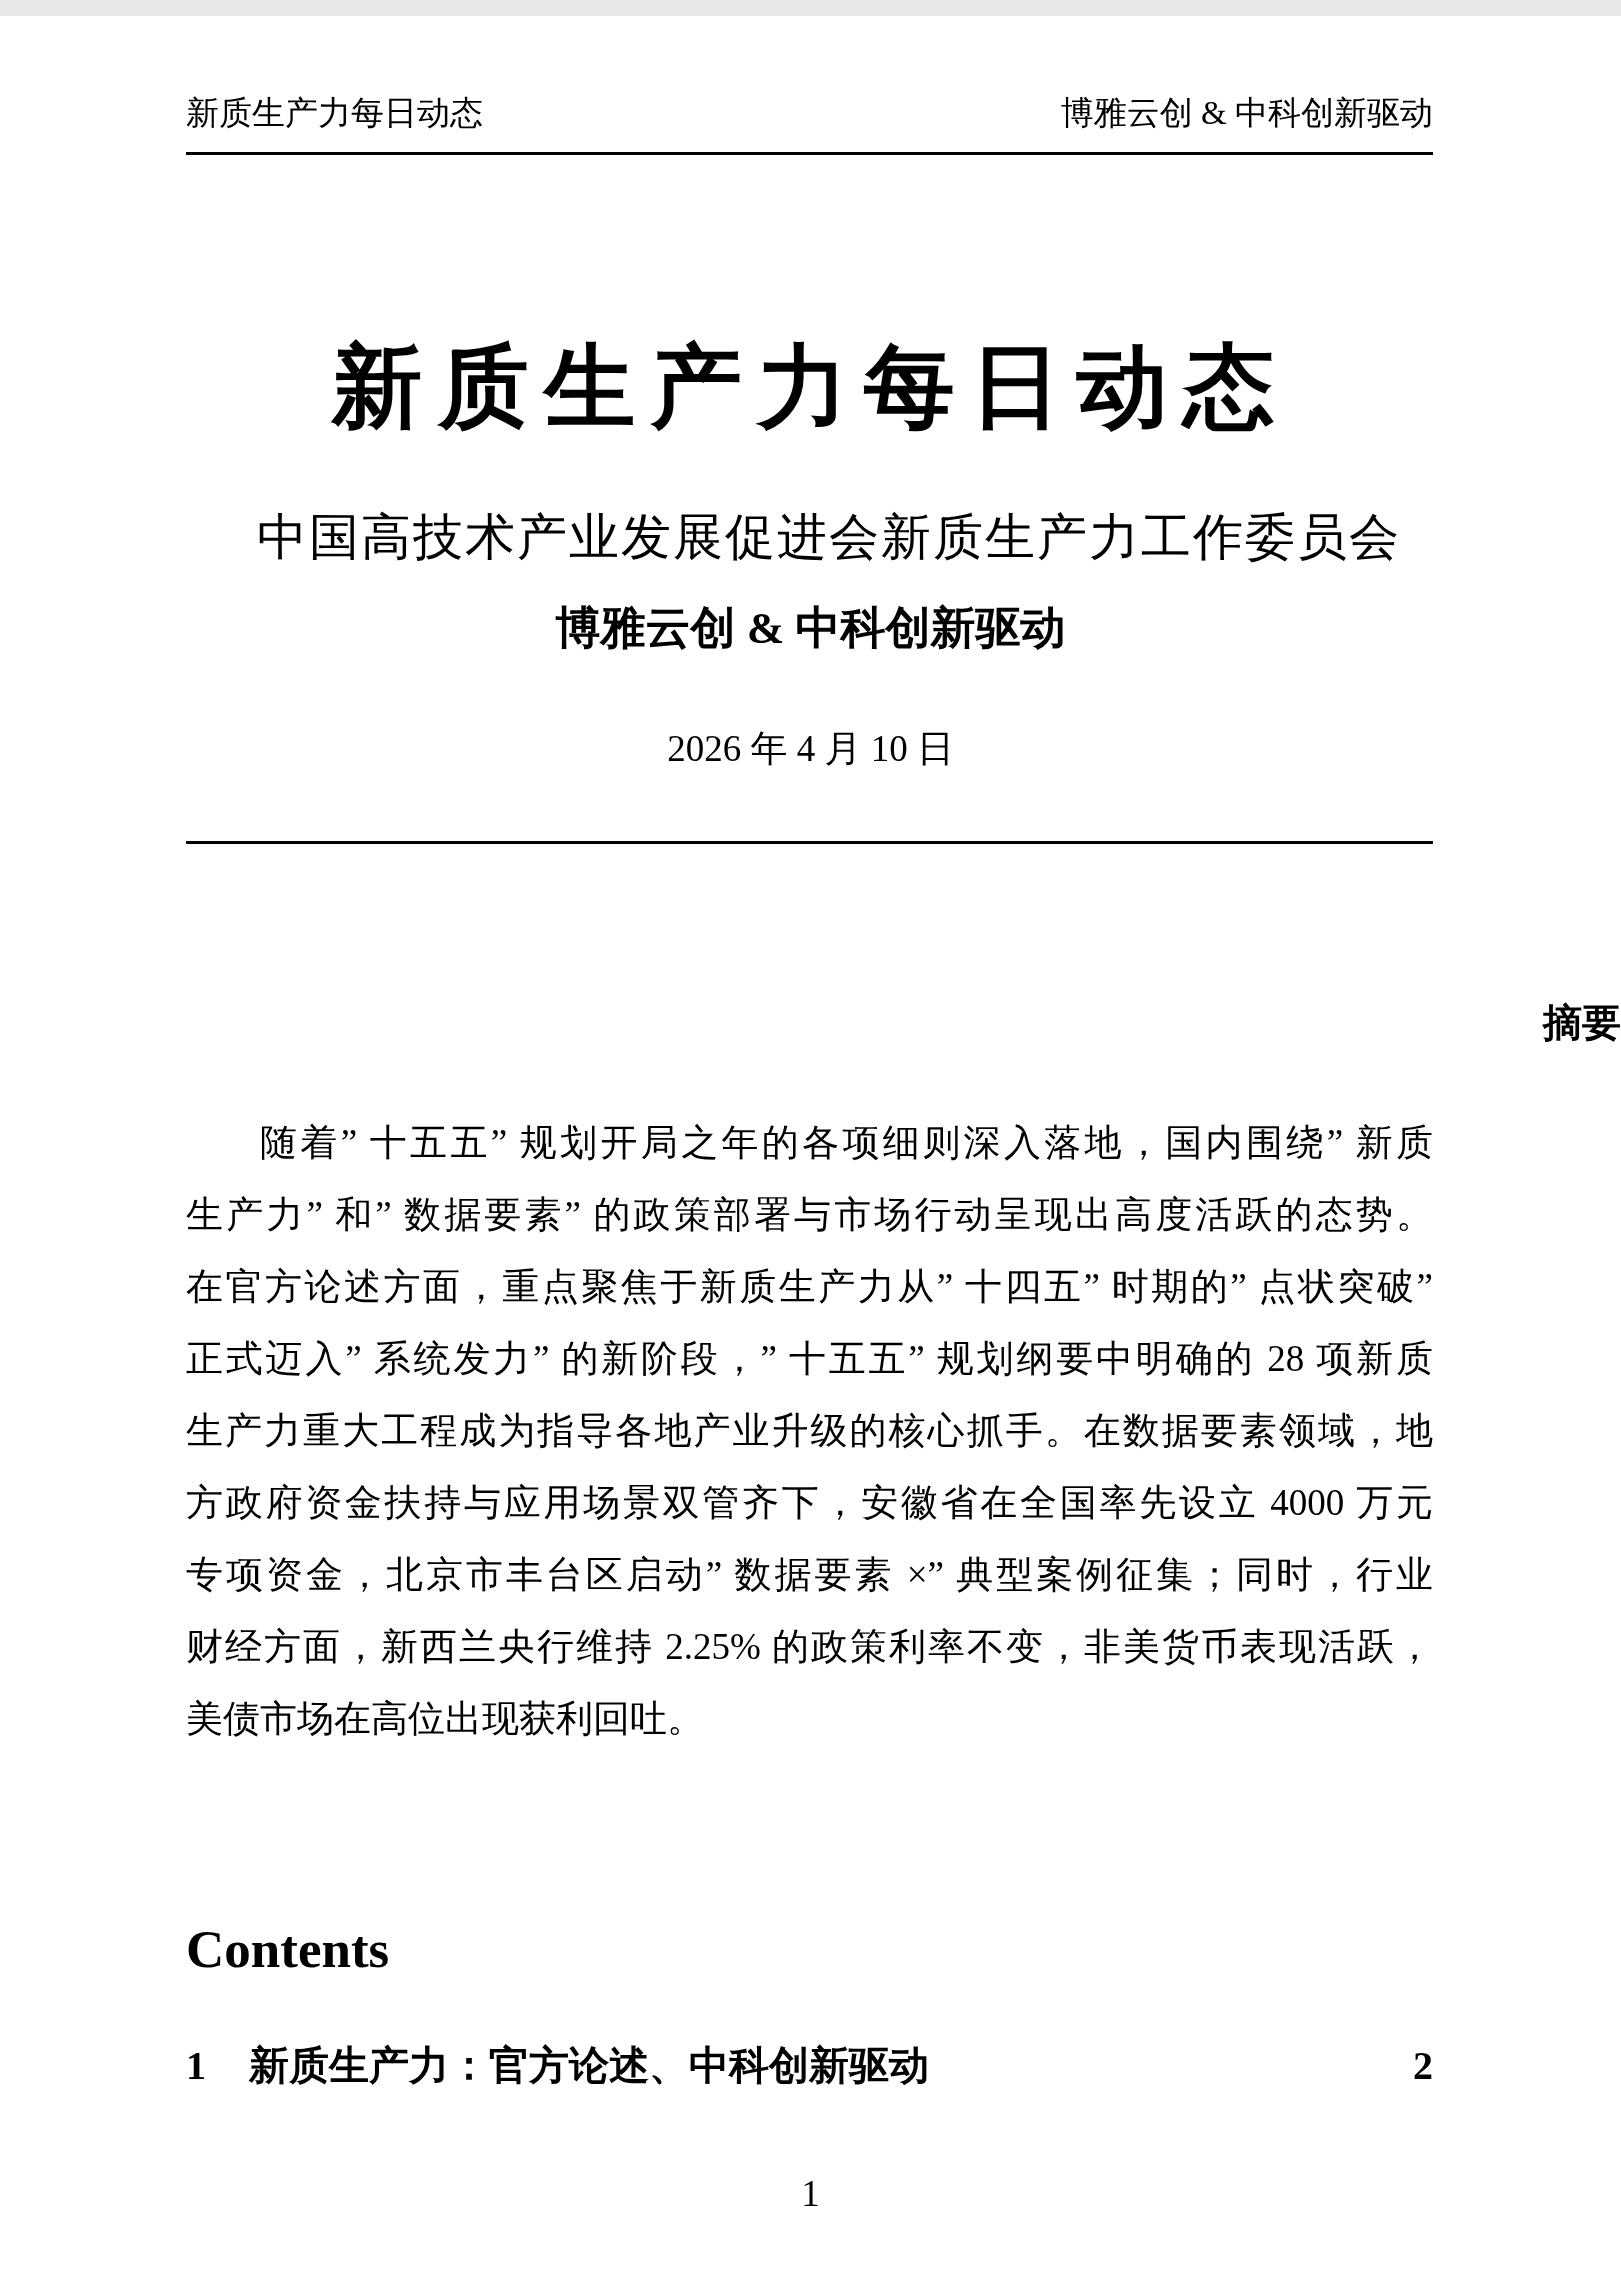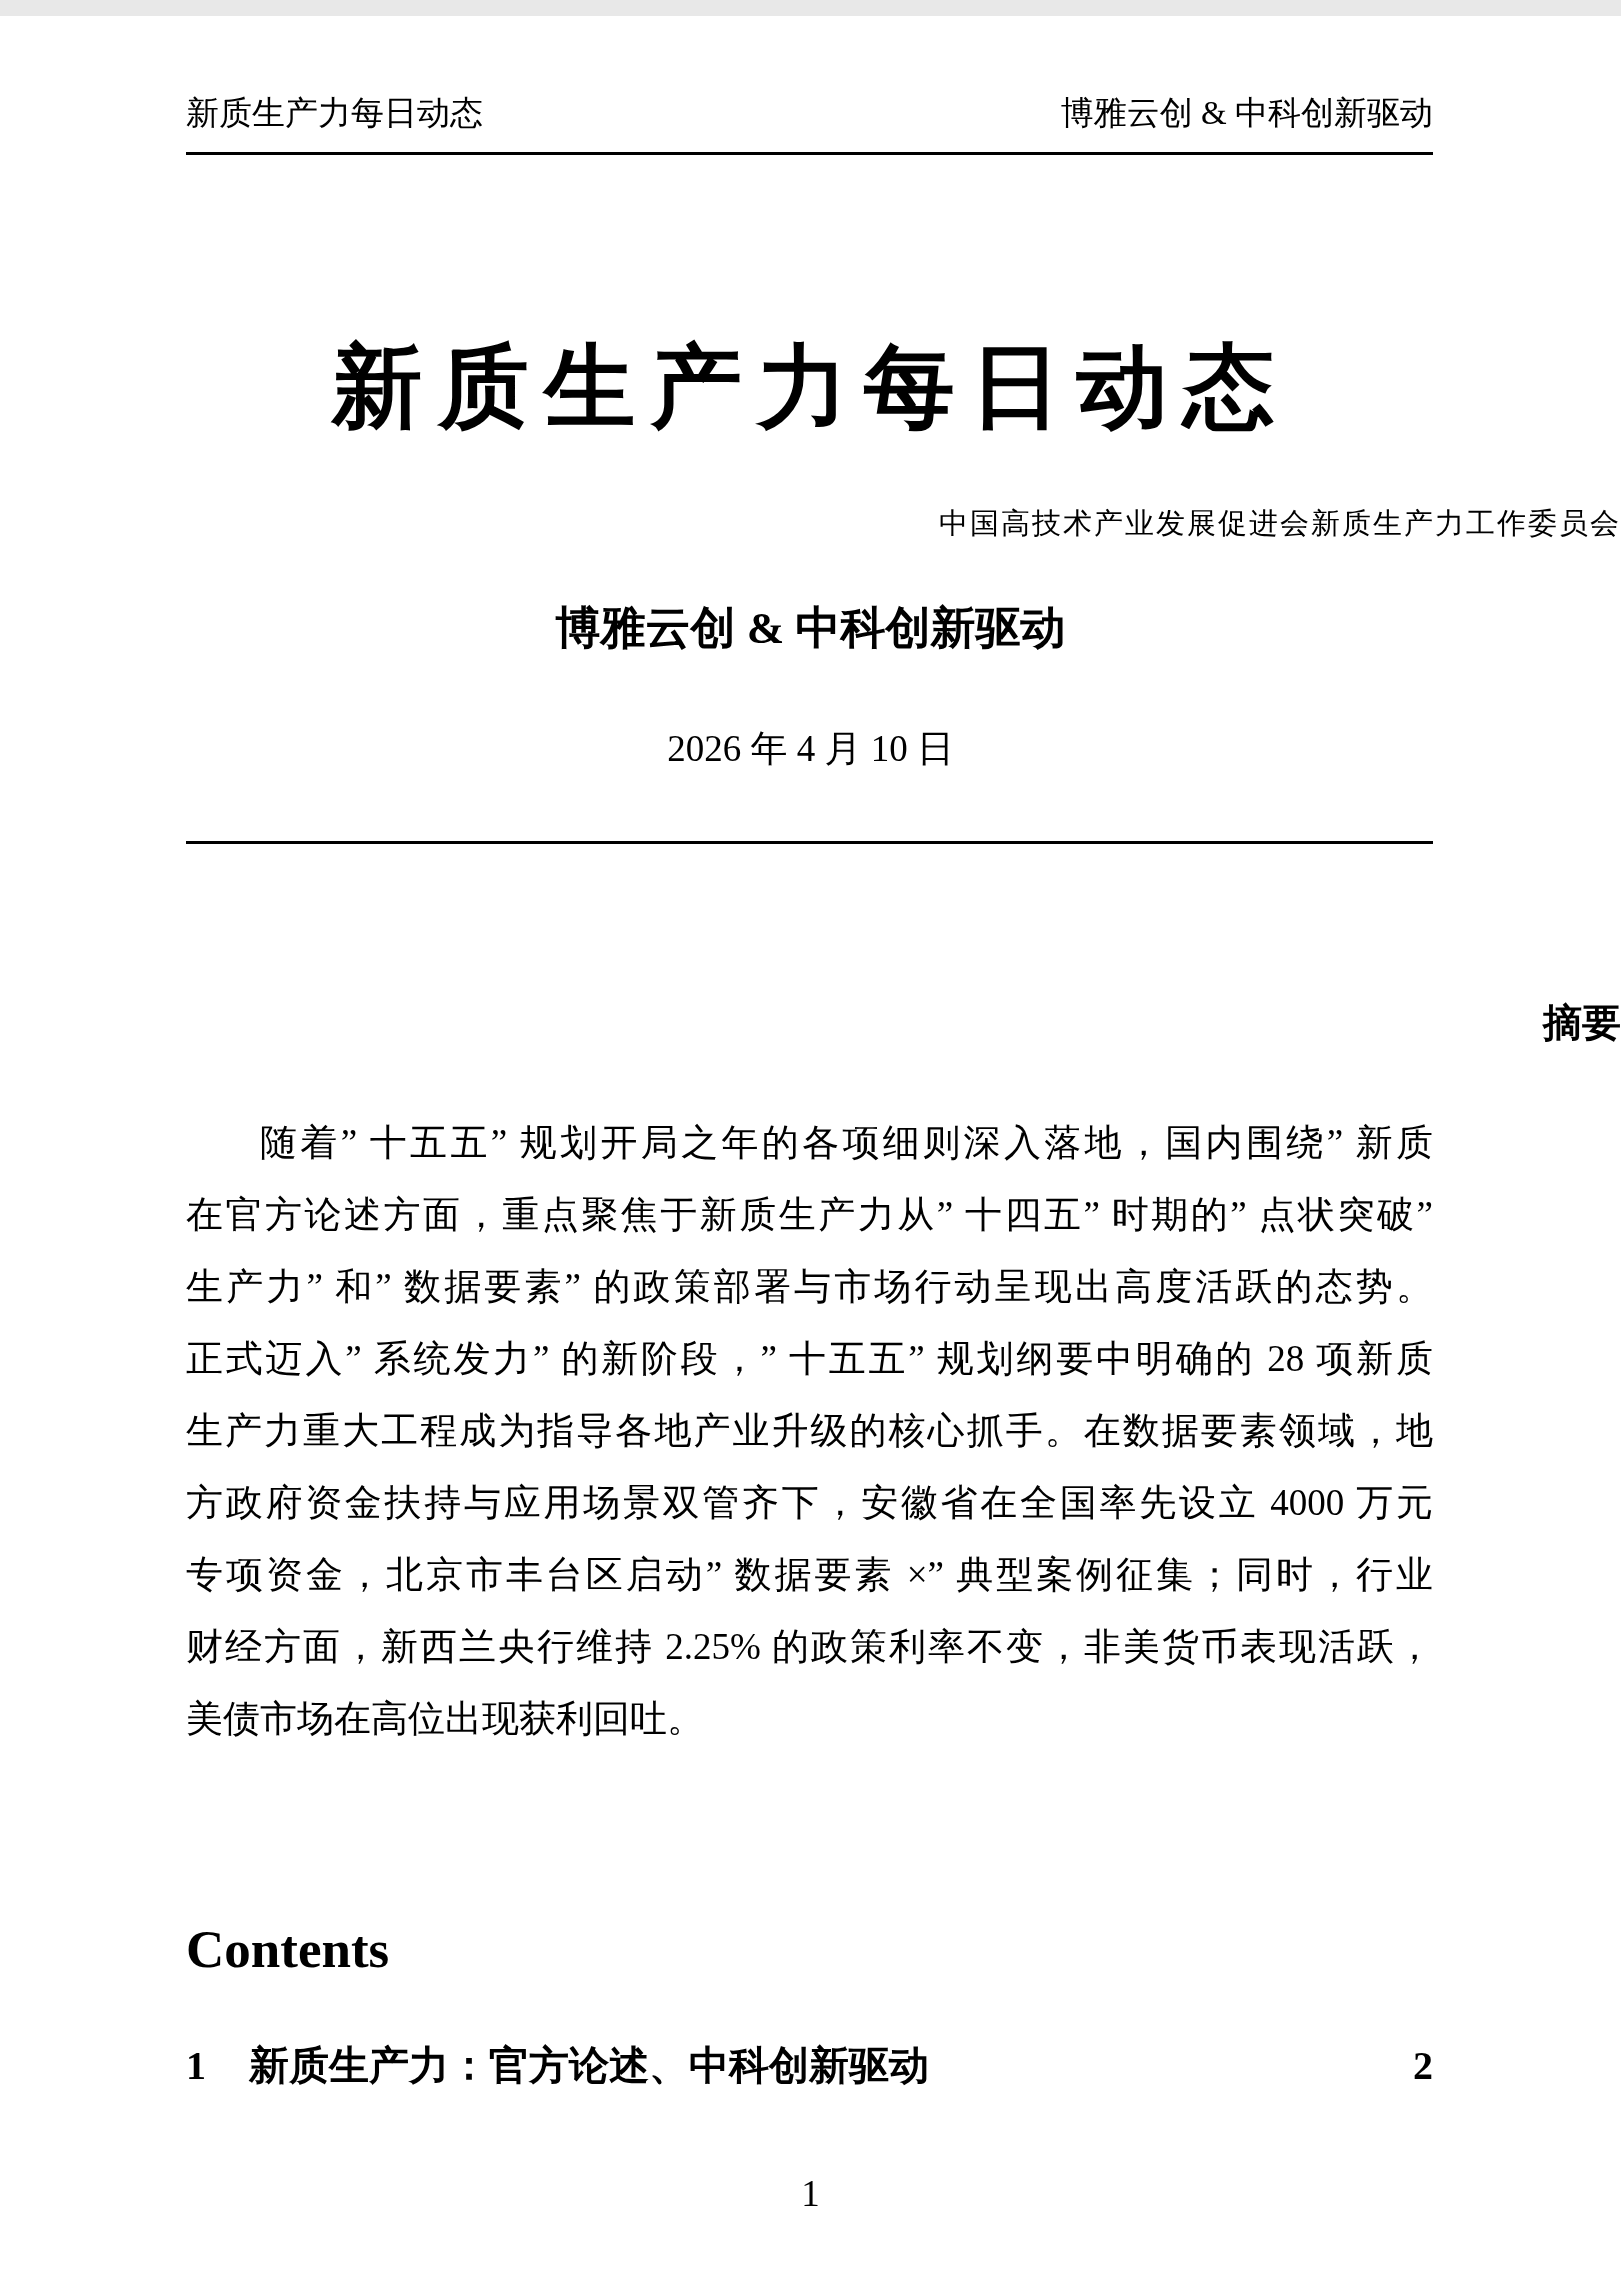--- a/index.html
+++ b/index.html
@@ -25,21 +25,21 @@
     position: absolute; left: 186px; right: 188px; top: 136px;
     height: 2.9px; background: #000;
   }
   .doc-title {
     position: absolute; left: 0; right: 0; top: 310px;
     text-align: center; font-size: 91px; font-weight: bold;
     letter-spacing: 0.17em; white-space: nowrap;
   }
   .doc-subtitle {
     position: absolute; left: 0; right: 0; top: 488px;
-    text-align: right; font-size: 29px; letter-spacing: 2px; white-space: nowrap; padding-left: 37px;
+    text-align: center; font-size: 50px; letter-spacing: 2px; white-space: nowrap; padding-left: 37px;
   }
   .doc-authors {
     position: absolute; left: 0; right: 0; top: 582px;
     text-align: center; font-size: 45px; font-weight: bold; white-space: nowrap;
   }
   .doc-date {
     position: absolute; left: 0; right: 0; top: 708px;
     text-align: center; font-size: 37px; white-space: nowrap;
   }
   .titlerule {
@@ -92,22 +92,22 @@
 
   <div class="doc-title">新质生产力每日动态</div>
   <div class="doc-subtitle">中国高技术产业发展促进会新质生产力工作委员会</div>
   <div class="doc-authors">博雅云创 &amp; 中科创新驱动</div>
   <div class="doc-date">2026 年 4 月 10 日</div>
   <div class="titlerule"></div>
 
   <div class="abstract-heading">摘要</div>
   <div class="abstract-lines">
       <div class="abs-line first">随着” 十五五” 规划开局之年的各项细则深入落地，国内围绕” 新质</div>
+      <div class="abs-line">生产力” 和” 数据要素” 的政策部署与市场行动呈现出高度活跃的态势。</div>
       <div class="abs-line">在官方论述方面，重点聚焦于新质生产力从” 十四五” 时期的” 点状突破”</div>
-      <div class="abs-line">生产力” 和” 数据要素” 的政策部署与市场行动呈现出高度活跃的态势。</div>
       <div class="abs-line">正式迈入” 系统发力” 的新阶段，” 十五五” 规划纲要中明确的 28 项新质</div>
       <div class="abs-line">生产力重大工程成为指导各地产业升级的核心抓手。在数据要素领域，地</div>
       <div class="abs-line">方政府资金扶持与应用场景双管齐下，安徽省在全国率先设立 4000 万元</div>
       <div class="abs-line">专项资金，北京市丰台区启动” 数据要素 ×” 典型案例征集；同时，行业</div>
       <div class="abs-line">财经方面，新西兰央行维持 2.25% 的政策利率不变，非美货币表现活跃，</div>
       <div class="abs-line last">美债市场在高位出现获利回吐。</div>
     </div>
 
   <div class="contents-heading">Contents</div>
 

